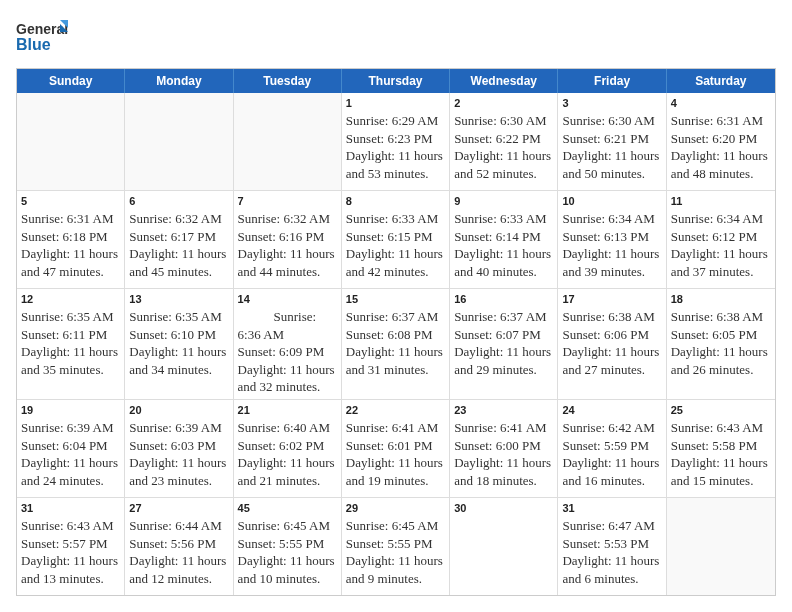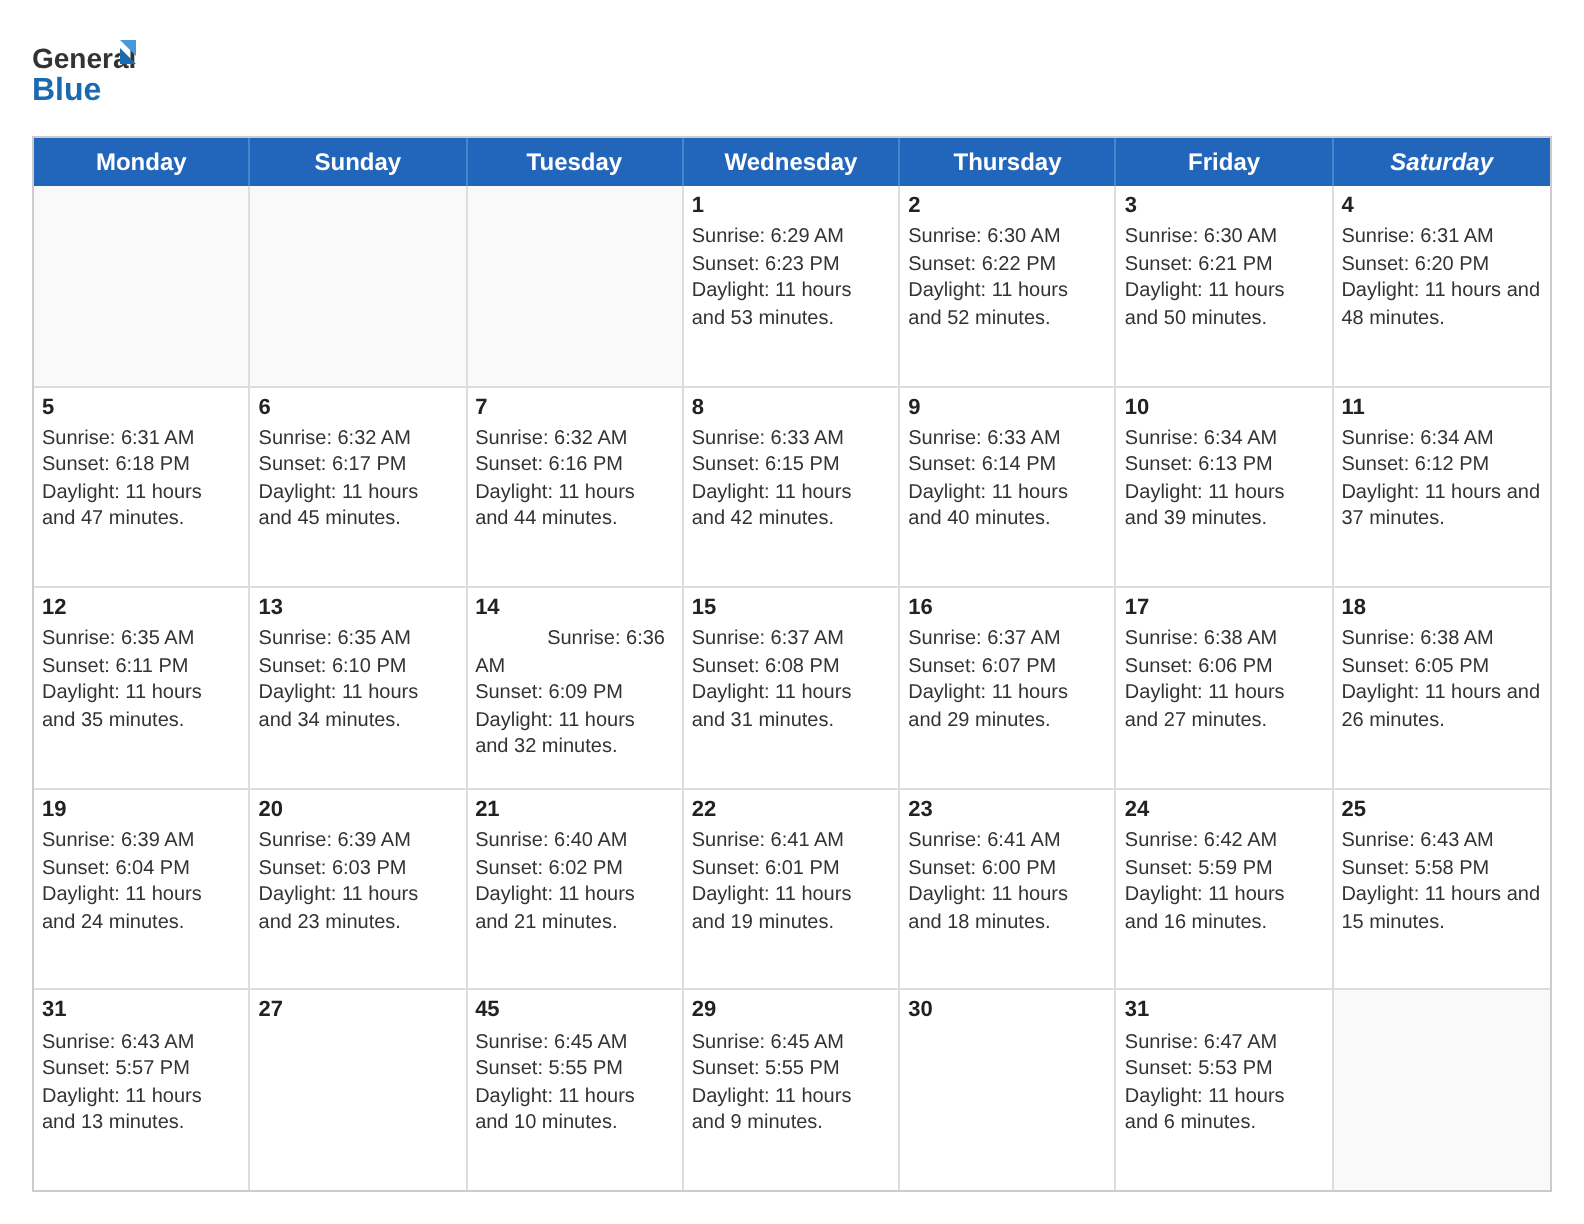--- a/index.html
+++ b/index.html
@@ -54,21 +54,20 @@
     .cal-header-cell {
       color: #fff;
       font-size: 12px;
       font-weight: bold;
       text-align: center;
       padding: 5px 2px;
       border-right: 1px solid #4488cc;
     }
     .cal-header-cell:last-child {
       border-right: none;
-      font-style: italic;
     }
     .cal-body {
       flex: 1;
       display: flex;
       flex-direction: column;
     }
     .cal-row {
       display: grid;
       grid-template-columns: repeat(7, 1fr);
       flex: 1;
@@ -93,23 +92,24 @@
       background: #f9f9f9;
     }
     .day-number {
       font-size: 11px;
       font-weight: bold;
       color: #222;
       display: block;
       margin-bottom: 2px;
     }
     .cell-text {
-      font-size: 10px;
+      font-size: 13px;
       color: #333;
       line-height: 1.35;
+      font-family: Liberation Serif, serif;
     }
   </style>
 </head>
 <body>
 
 <div class="page">
   <div class="header">
     <div class="logo">
       <svg width="52" height="42" viewBox="0 0 52 42">
         <text x="0" y="18" font-size="14" font-weight="bold" fill="#333" font-family="Arial">General</text>
@@ -119,25 +119,25 @@
       </svg>
     </div>
     <div class="title-block">
       <div class="month-title"></div>
       <div class="location"></div>
     </div>
   </div>
 
   <div class="calendar">
     <div class="cal-header" id="cal-header">
+        <div class="cal-header-cell">Sunday</div>
         <div class="cal-header-cell">Monday</div>
-        <div class="cal-header-cell">Sunday</div>
         <div class="cal-header-cell">Tuesday</div>
+        <div class="cal-header-cell">Thursday</div>
         <div class="cal-header-cell">Wednesday</div>
-        <div class="cal-header-cell">Thursday</div>
         <div class="cal-header-cell">Friday</div>
         <div class="cal-header-cell">Saturday</div>
       </div>
     <div class="cal-body" id="cal-body">
         <div class="cal-row">
           <div class="cal-cell empty"></div>
           <div class="cal-cell empty"></div>
           <div class="cal-cell empty"></div>
           <div class="cal-cell"><span class="day-number">1</span><span class="cell-text" style="white-space: pre-line;">Sunrise: 6:29 AM
 Sunset: 6:23 PM
@@ -218,21 +218,23 @@
 Sunset: 5:59 PM
 Daylight: 11 hours and 16 minutes.</span></div>
           <div class="cal-cell"><span class="day-number">25</span><span class="cell-text" style="white-space: pre-line;">Sunrise: 6:43 AM
 Sunset: 5:58 PM
 Daylight: 11 hours and 15 minutes.</span></div>
         </div>
         <div class="cal-row">
           <div class="cal-cell"><span class="day-number">31</span><span class="cell-text" style="white-space: pre-line;">Sunrise: 6:43 AM
 Sunset: 5:57 PM
 Daylight: 11 hours and 13 minutes.</span></div>
-          <div class="cal-cell"><span class="day-number">27</span></div>
+          <div class="cal-cell"><span class="day-number">27</span><span class="cell-text" style="white-space: pre-line;">Sunrise: 6:44 AM
+Sunset: 5:56 PM
+Daylight: 11 hours and 12 minutes.</span></div>
           <div class="cal-cell"><span class="day-number">45</span><span class="cell-text" style="white-space: pre-line;">Sunrise: 6:45 AM
 Sunset: 5:55 PM
 Daylight: 11 hours and 10 minutes.</span></div>
           <div class="cal-cell"><span class="day-number">29</span><span class="cell-text" style="white-space: pre-line;">Sunrise: 6:45 AM
 Sunset: 5:55 PM
 Daylight: 11 hours and 9 minutes.</span></div>
           <div class="cal-cell"><span class="day-number">30</span></div>
           <div class="cal-cell"><span class="day-number">31</span><span class="cell-text" style="white-space: pre-line;">Sunrise: 6:47 AM
 Sunset: 5:53 PM
 Daylight: 11 hours and 6 minutes.</span></div>

